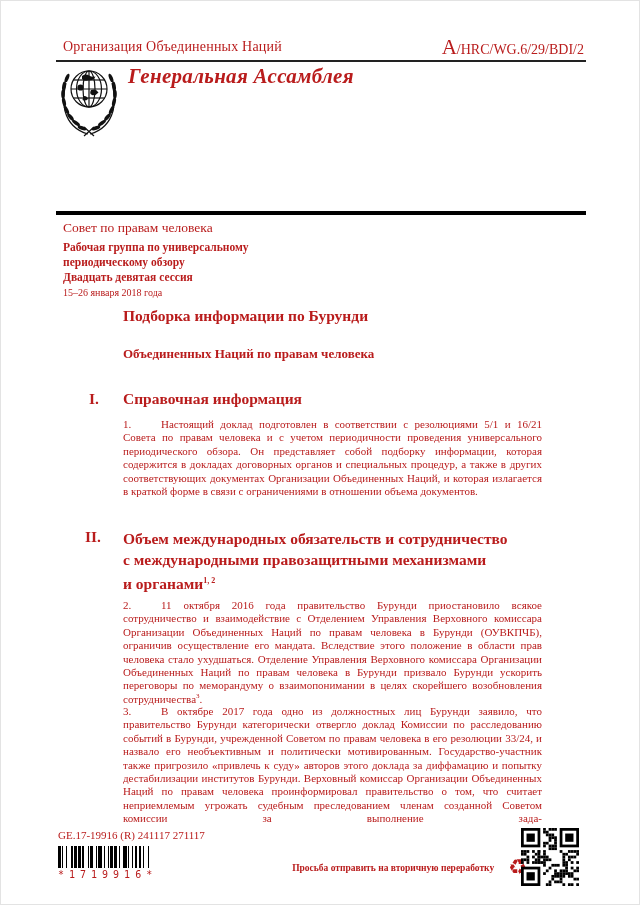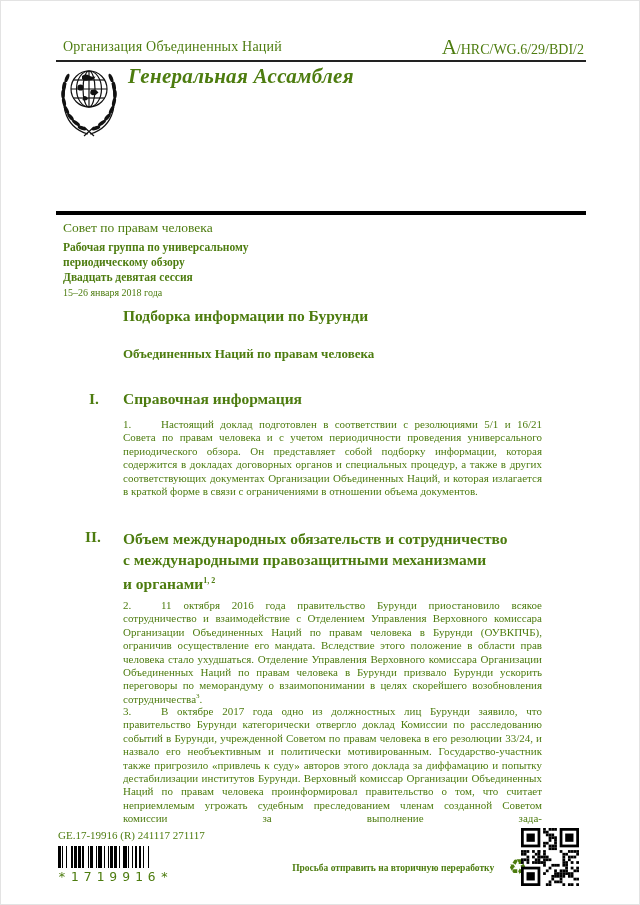--- a/index.html
+++ b/index.html
@@ -1,18 +1,18 @@
 <!DOCTYPE html>
 <html><head>
 <meta charset="utf-8">
 <style>
   html,body{margin:0;padding:0;background:#fff;}
   .page{
     position:relative;width:640px;height:905px;background:#fff;overflow:hidden;
-    font-family:"Liberation Serif", serif;color:#4d7c0f;
+    font-family:"Liberation Serif", serif;color:#b91c1c;
     border:1px solid #e3e3e3;box-sizing:border-box;
   }
   .abs{position:absolute;}
   
   .org-name{left:62px;top:38px;font-size:14px;letter-spacing:.2px;}
   .doc-symbol{right:55px;top:34px;text-align:right;}
   .doc-symbol .big{font-size:21px;}
   .doc-symbol .rest{font-size:14px;}
   .rule-thin{left:55px;top:59px;width:530px;height:2px;background:#222;}
   .emblem{left:57px;top:62px;}
@@ -39,21 +39,21 @@
     text-align:justify;margin:0;}
   .p1{top:417px;}
   .p2{top:598px;}
   .p3{top:704px;text-align-last:justify;}
   .pnum{display:inline-block;width:38px;}
   .body-para sup{font-size:7px;line-height:0;}
   
   .ge-number{left:57px;top:828px;font-size:11px;}
   .barcode{left:57px;top:845px;height:22px;display:flex;align-items:stretch;}
   .barcode span{display:block;height:22px;}
-  .barcode-label{left:57px;top:868px;font-size:13px;letter-spacing:5px;font-family:"DejaVu Sans Mono",monospace;}
+  .barcode-label{left:57px;top:868px;font-size:10px;letter-spacing:5px;font-family:"DejaVu Sans Mono",monospace;}
   .recycle-row{right:112px;top:856px;display:flex;align-items:center;gap:14px;}
   .recycle-note{font-size:9.5px;font-weight:bold;white-space:nowrap;}
   .recycle-glyph{font-family:"DejaVu Sans",sans-serif;font-size:21px;line-height:21px;}
   .qr{left:520px;top:827px;width:58px;height:58px;}
 </style>
 </head>
 <body>
 
 <div class="page">
 

